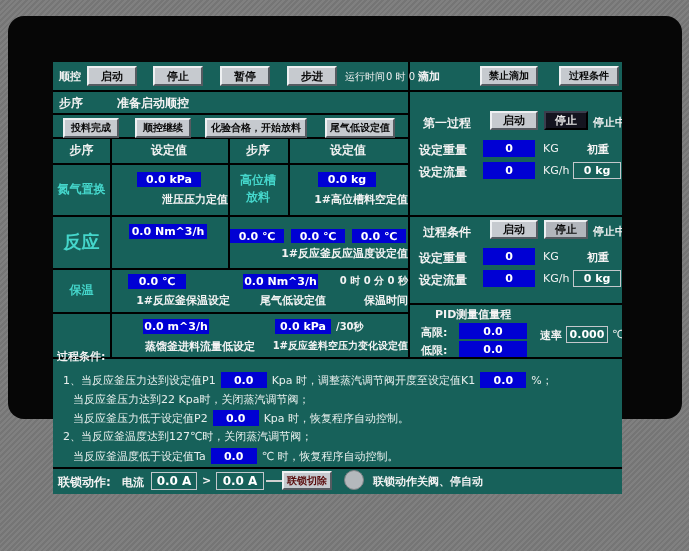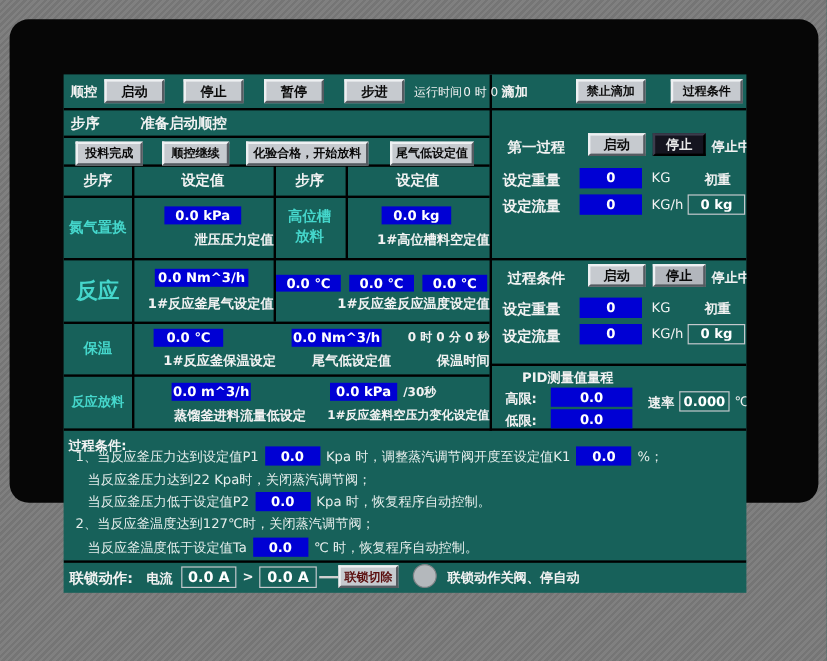--- a/index.html
+++ b/index.html
@@ -103,37 +103,35 @@
   <div class="cap" style="left:57px;top:130px;width:118px">泄压压力定值</div>
   <div class="cell cyan" style="left:175px;top:101px;width:60px;height:52px;font-size:12px;flex-direction:column">
     <span>高位槽</span>
     <span>放料</span>
   </div>
   <div class="blue abs" style="left:265px;top:110px;width:58px;height:15px">0.0 kg</div>
   <div class="cap" style="left:235px;top:130px;width:120px">1#高位槽料空定值</div>
 
   <div class="cell cyan" style="left:0;top:153px;width:57px;height:53px;font-size:18px">反应</div>
   <div class="blue abs" style="left:76px;top:162px;width:78px;height:15px">0.0 Nm^3/h</div>
-  <div class="cap" style="left:57px;top:184px;width:118px">1#反应釜尾气设定值</div>
   <div class="abs" style="left:177px;top:167px;width:176px;display:flex;justify-content:space-between">
     <div class="blue" style="width:54px;height:14px">0.0 ℃</div>
     <div class="blue" style="width:54px;height:14px">0.0 ℃</div>
     <div class="blue" style="width:54px;height:14px">0.0 ℃</div>
   </div>
   <div class="cap" style="left:175px;top:184px;width:180px">1#反应釜反应温度设定值</div>
 
   <div class="cell cyan" style="left:0;top:206px;width:57px;height:44px;font-size:12px">保温</div>
   <div class="blue abs" style="left:75px;top:212px;width:58px;height:15px">0.0 ℃</div>
   <div class="cap" style="left:57px;top:231px;width:120px">1#反应釜保温设定</div>
   <div class="blue abs" style="left:190px;top:212px;width:75px;height:15px">0.0 Nm^3/h</div>
   <div class="cap" style="left:178px;top:231px;width:95px">尾气低设定值</div>
   <div class="cap" style="left:276px;top:212px;width:79px;font-weight:bold;font-size:10px">0 时 0 分 0 秒</div>
   <div class="cap" style="left:276px;top:231px;width:79px">保温时间</div>
 
-  <div class="cell cyan" style="left:0;top:250px;width:57px;height:45px;font-size:11px">反应放料</div>
   <div class="blue abs" style="left:90px;top:257px;width:66px;height:15px">0.0 m^3/h</div>
   <div class="cap" style="left:57px;top:277px;width:145px">蒸馏釜进料流量低设定</div>
   <div class="blue abs" style="left:222px;top:257px;width:56px;height:15px">0.0 kPa</div>
   <span class="lbl" style="left:283px;top:258px;font-size:10px;font-weight:bold">/30秒</span>
   <div class="cap" style="left:205px;top:277px;width:150px;font-size:10px">1#反应釜料空压力变化设定值</div>
 
   <span class="lbl bold" style="left:370px;top:53px;font-size:12px">第一过程</span>
   <button class="graybtn" style="left:437px;top:49px;width:48px;height:19px">启动</button>
   <button class="graybtn darkbtn" style="left:491px;top:49px;width:44px;height:19px">停止</button>
   <span class="lbl bold" style="left:540px;top:53px">停止中</span>
@@ -161,21 +159,21 @@
 
   <span class="lbl bold" style="left:382px;top:245px">PID测量值量程</span>
   <span class="lbl bold" style="left:368px;top:263px">高限:</span>
   <div class="blue abs" style="left:406px;top:261px;width:68px;height:16px">0.0</div>
   <span class="lbl bold" style="left:368px;top:281px">低限:</span>
   <div class="blue abs" style="left:406px;top:279px;width:68px;height:16px">0.0</div>
   <span class="lbl bold" style="left:487px;top:266px">速率</span>
   <div class="outbox abs" style="left:513px;top:264px;width:42px;height:17px">0.000</div>
   <span class="lbl" style="left:559px;top:266px">℃/m</span>
 
-  <span class="lbl bold" style="left:4px;top:302px">过程条件:</span>
+  <span class="lbl bold" style="left:4px;top:287px">过程条件:</span>
   <div class="cond" style="left:10px;top:310px">
     <span>1、当反应釜压力达到设定值P1</span>
     <div class="blue" style="width:46px;height:16px">0.0</div>
     <span>Kpa 时，调整蒸汽调节阀开度至设定值K1</span>
     <div class="blue" style="width:46px;height:16px">0.0</div>
     <span>%；</span>
   </div>
   <div class="cond" style="left:20px;top:330px">
     <span>当反应釜压力达到22 Kpa时，关闭蒸汽调节阀；</span>
   </div>

